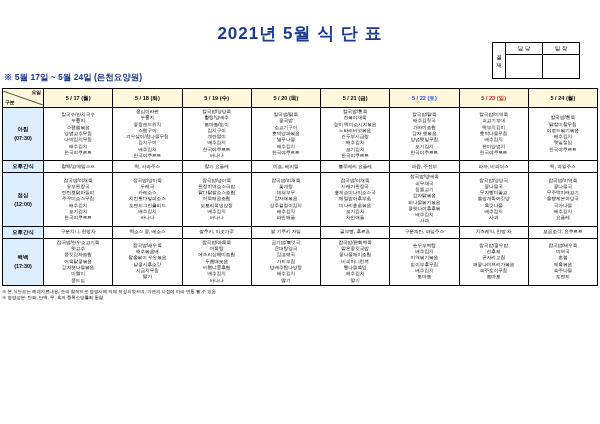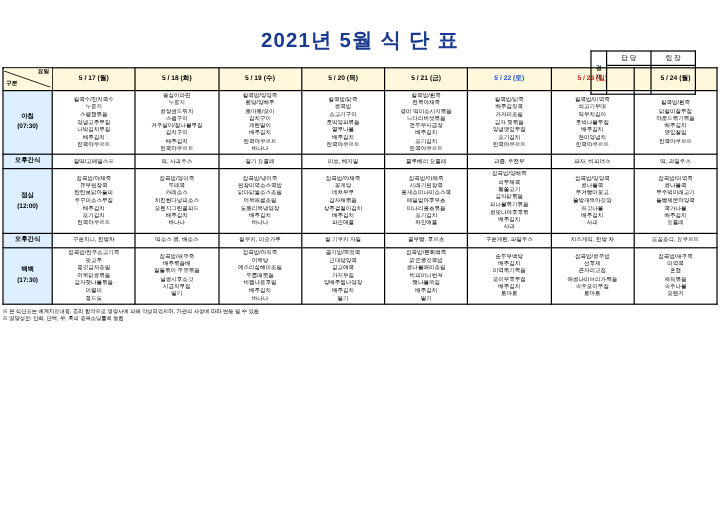--- a/index.html
+++ b/index.html
@@ -164,20 +164,21 @@
         <td class="head-cell">팀 장</td>
       </tr>
       <tr>
         <td class="blank-cell"></td>
         <td class="blank-cell"></td>
       </tr>
     </tbody>
       </table>
   </div>
 
+  <div class="period">※ 5월 17일 ~ 5월 24일 (은천요양원)</div>
 
   <table class="menu">
     <thead>
       <tr>
         <th class="corner">
           <div class="corner-inner">
             <div class="corner-diag">
               <svg width="40" height="14" viewBox="0 0 40 14" preserveAspectRatio="none">
                 <line x1="0" y1="0" x2="40" y2="14" stroke="#000" stroke-width="0.7"></line>
               </svg>

